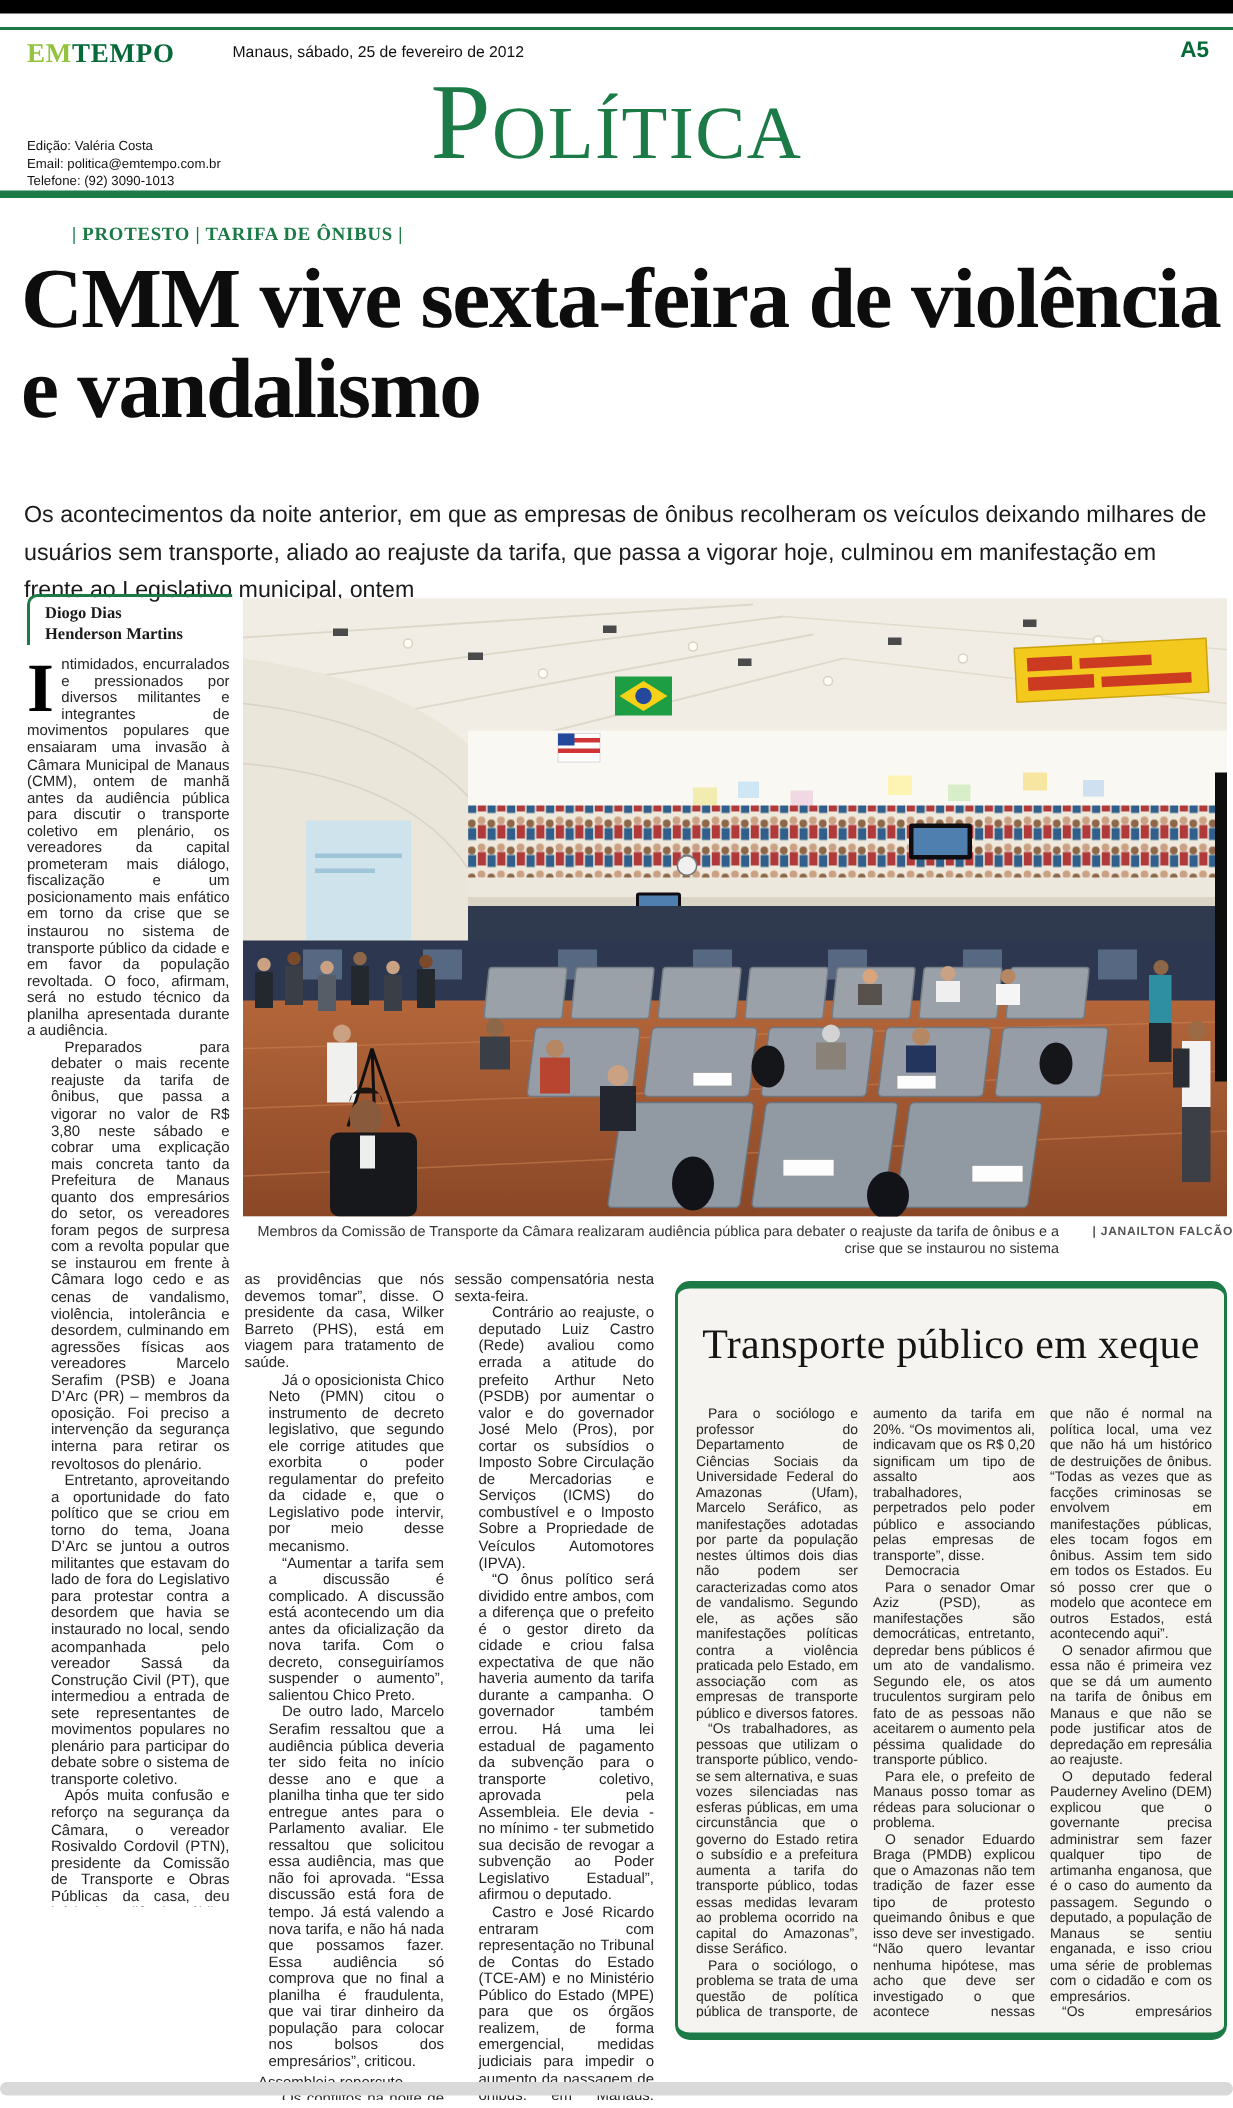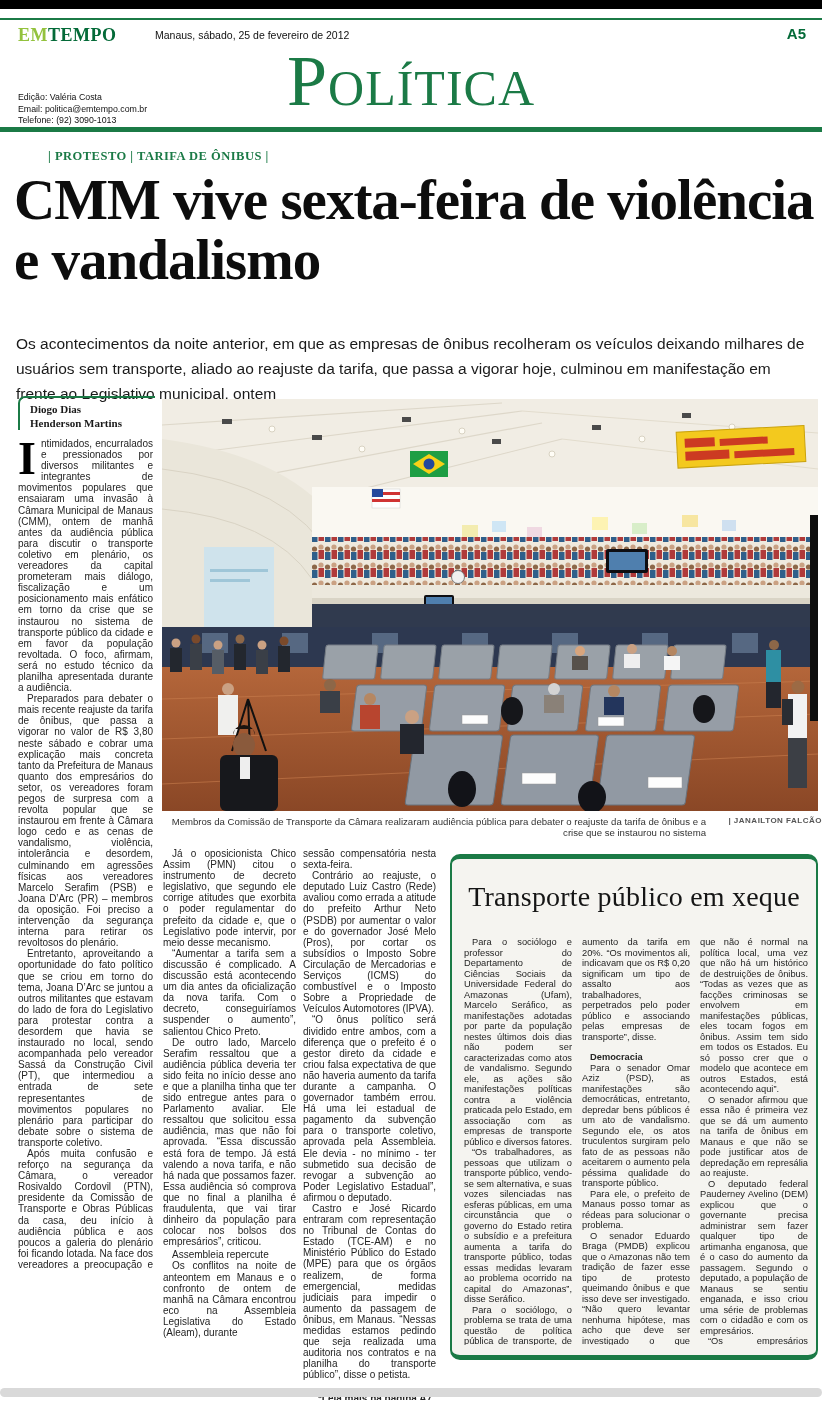--- a/index.html
+++ b/index.html
@@ -25,21 +25,21 @@
   .headline{left:14px;top:170px;width:800px;font-family:"Liberation Serif",serif;
         font-weight:700;font-size:57px;line-height:60px;letter-spacing:-1px;color:#0d0d0d;}
   .deck{left:16px;top:331px;width:792px;font-size:15.5px;line-height:25px;color:#1a1a1a;}
   
   .byline{left:18px;top:396px;width:125px;border-top:2px solid #1b7a46;border-left:2px solid #1b7a46;
         border-top-left-radius:7px;padding:4px 0 0 10px;
         font-family:"Liberation Serif",serif;font-weight:700;font-size:11px;line-height:14px;color:#1a1a1a;}
   
   .bodycol{font-size:10px;line-height:11.1px;text-align:justify;color:#242424;overflow:hidden;hyphens:auto;}
   .bodycol p{margin:0;}
-  .bodycol p.indent{text-indent:9px;}
+  .bodycol p.indent{text-indent:9px;margin-left:16px;}
   .bodycol .subhead{font-weight:400;text-indent:9px;margin-top:2px;}
   .col1{left:18px;top:438px;width:135px;height:833px;}
   .col2{left:163px;top:848px;width:133px;height:552px;}
   .col3{left:303px;top:848px;width:133px;height:552px;}
   .dropcap{float:left;font-family:"Liberation Serif",serif;font-weight:700;
         font-size:46px;line-height:40px;padding:1px 5px 0 0;color:#000;}
   .readmore{margin-top:12px !important;text-align:right;padding-right:4px;font-weight:700;}
   
   .photo{left:162px;top:399px;width:656px;height:412px;background:#e9e5db;}
   .photo svg{display:block;width:656px;height:412px;}
@@ -48,21 +48,21 @@
   .credit{font-size:8px;font-weight:700;color:#555;letter-spacing:.5px;}
   
   .sidebar{left:450px;top:854px;width:368px;height:506px;background:#f5f4f0;
         border:2px solid #1b7a46;border-top-width:5px;border-bottom-width:5px;border-radius:10px;box-sizing:border-box;}
   .sidebar-title{position:absolute;left:0;top:22px;width:100%;text-align:center;
         font-family:"Liberation Serif",serif;font-size:28px;color:#151515;letter-spacing:.2px;}
   .sb-col{position:absolute;top:78px;height:408px;width:108px;
         font-size:9.3px;line-height:10.5px;text-align:justify;color:#242424;overflow:hidden;hyphens:auto;}
   .sb-col p{margin:0;}
   .sb-col p.indent{text-indent:8px;}
-  .sb-col .subhead{font-weight:700;text-indent:8px;margin-top:10px;}
+  .sb-col .subhead{font-weight:400;text-indent:8px;margin-top:0;}
   .sbA{left:12px;} .sbB{left:130px;} .sbC{left:248px;}
   
   .bottom-bar{left:0;top:1388px;width:822px;height:9px;background:#d9d9d9;border-radius:5px;}
 </style>
 </head>
 <body>
 
 <div class="page">
 
   <div class="abs top-strip"></div>
@@ -278,21 +278,22 @@
       <rect x="648" y="116" width="8" height="206" fill="#0d0d0d"></rect>
     </svg>
   </div>
 
   <div class="abs caption-row">
     <div class="caption">Membros da Comissão de Transporte da Câmara realizaram audiência pública para debater o reajuste da tarifa de ônibus e a crise que se instaurou no sistema</div>
     <div class="credit">|  JANAILTON FALCÃO</div>
   </div>
 
   <div class="abs bodycol col2">
-    <p class="indent">Já o oposicionista Chico Assim (PMN) citou o instrumento de decreto legislativo, que segundo ele corrige atitudes que exorbita o poder regulamentar do prefeito da cidade e, que o Legislativo pode intervir, por meio desse mecanismo.</p>
+    <p>as providências que nós devemos tomar”, disse. O presidente da casa, Wilker Barreto (PHS), está em viagem para tratamento de saúde.</p>
+    <p class="indent">Já o oposicionista Chico Neto (PMN) citou o instrumento de decreto legislativo, que segundo ele corrige atitudes que exorbita o poder regulamentar do prefeito da cidade e, que o Legislativo pode intervir, por meio desse mecanismo.</p>
     <p class="indent">“Aumentar a tarifa sem a discussão é complicado. A discussão está acontecendo um dia antes da oficialização da nova tarifa. Com o decreto, conseguiríamos suspender o aumento”, salientou Chico Preto.</p>
     <p class="indent">De outro lado, Marcelo Serafim ressaltou que a audiência pública deveria ter sido feita no início desse ano e que a planilha tinha que ter sido entregue antes para o Parlamento avaliar. Ele ressaltou que solicitou essa audiência, mas que não foi aprovada. “Essa discussão está fora de tempo. Já está valendo a nova tarifa, e não há nada que possamos fazer. Essa audiência só comprova que no final a planilha é fraudulenta, que vai tirar dinheiro da população para colocar nos bolsos dos empresários”, criticou.</p>
     <p class="subhead">Assembleia repercute</p>
     <p class="indent">Os conflitos na noite de anteontem em Manaus e o confronto de ontem de manhã na Câmara encontrou eco na Assembleia Legislativa do Estado (Aleam), durante</p>
   </div>
 
   <div class="abs bodycol col3">
     <p>sessão compensatória nesta sexta-feira.</p>
     <p class="indent">Contrário ao reajuste, o deputado Luiz Castro (Rede) avaliou como errada a atitude do prefeito Arthur Neto (PSDB) por aumentar o valor e do governador José Melo (Pros), por cortar os subsídios o Imposto Sobre Circulação de Mercadorias e Serviços (ICMS) do combustível e o Imposto Sobre a Propriedade de Veículos Automotores (IPVA).</p>
     <p class="indent">“O ônus político será dividido entre ambos, com a diferença que o prefeito é o gestor direto da cidade e criou falsa expectativa de que não haveria aumento da tarifa durante a campanha. O governador também errou. Há uma lei estadual de pagamento da subvenção para o transporte coletivo, aprovada pela Assembleia. Ele devia - no mínimo - ter submetido sua decisão de revogar a subvenção ao Poder Legislativo Estadual”, afirmou o deputado.</p>

